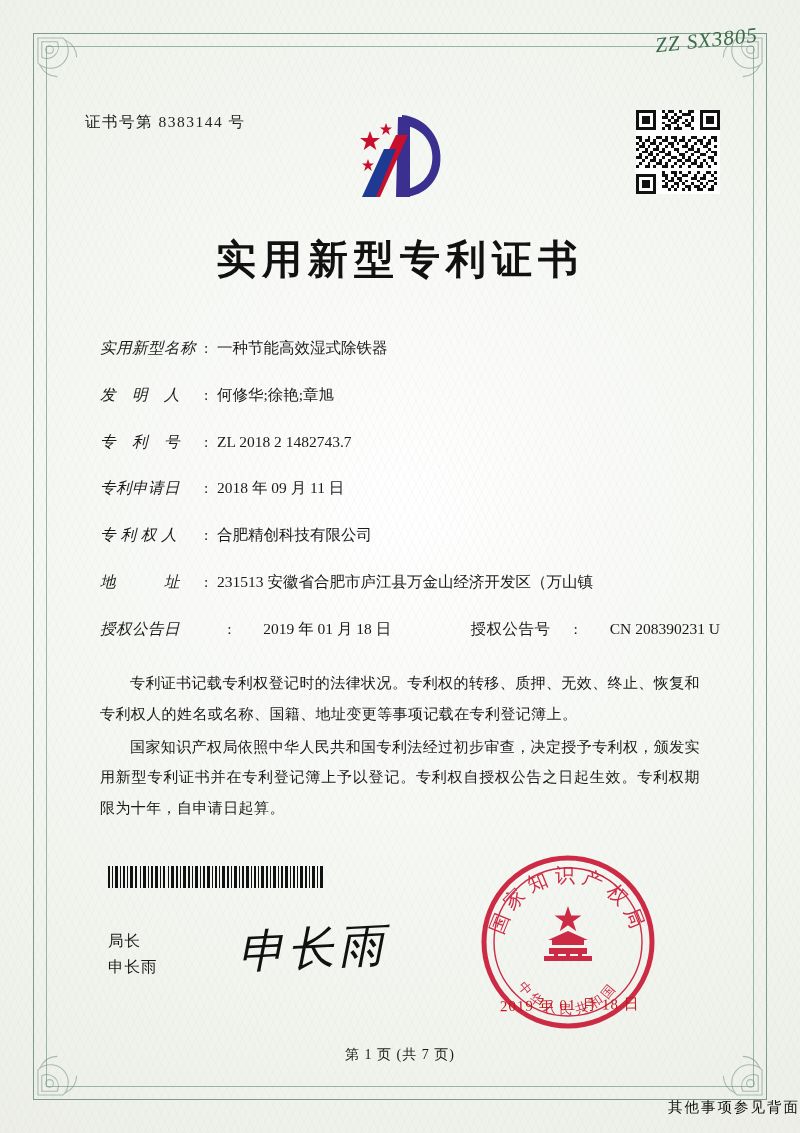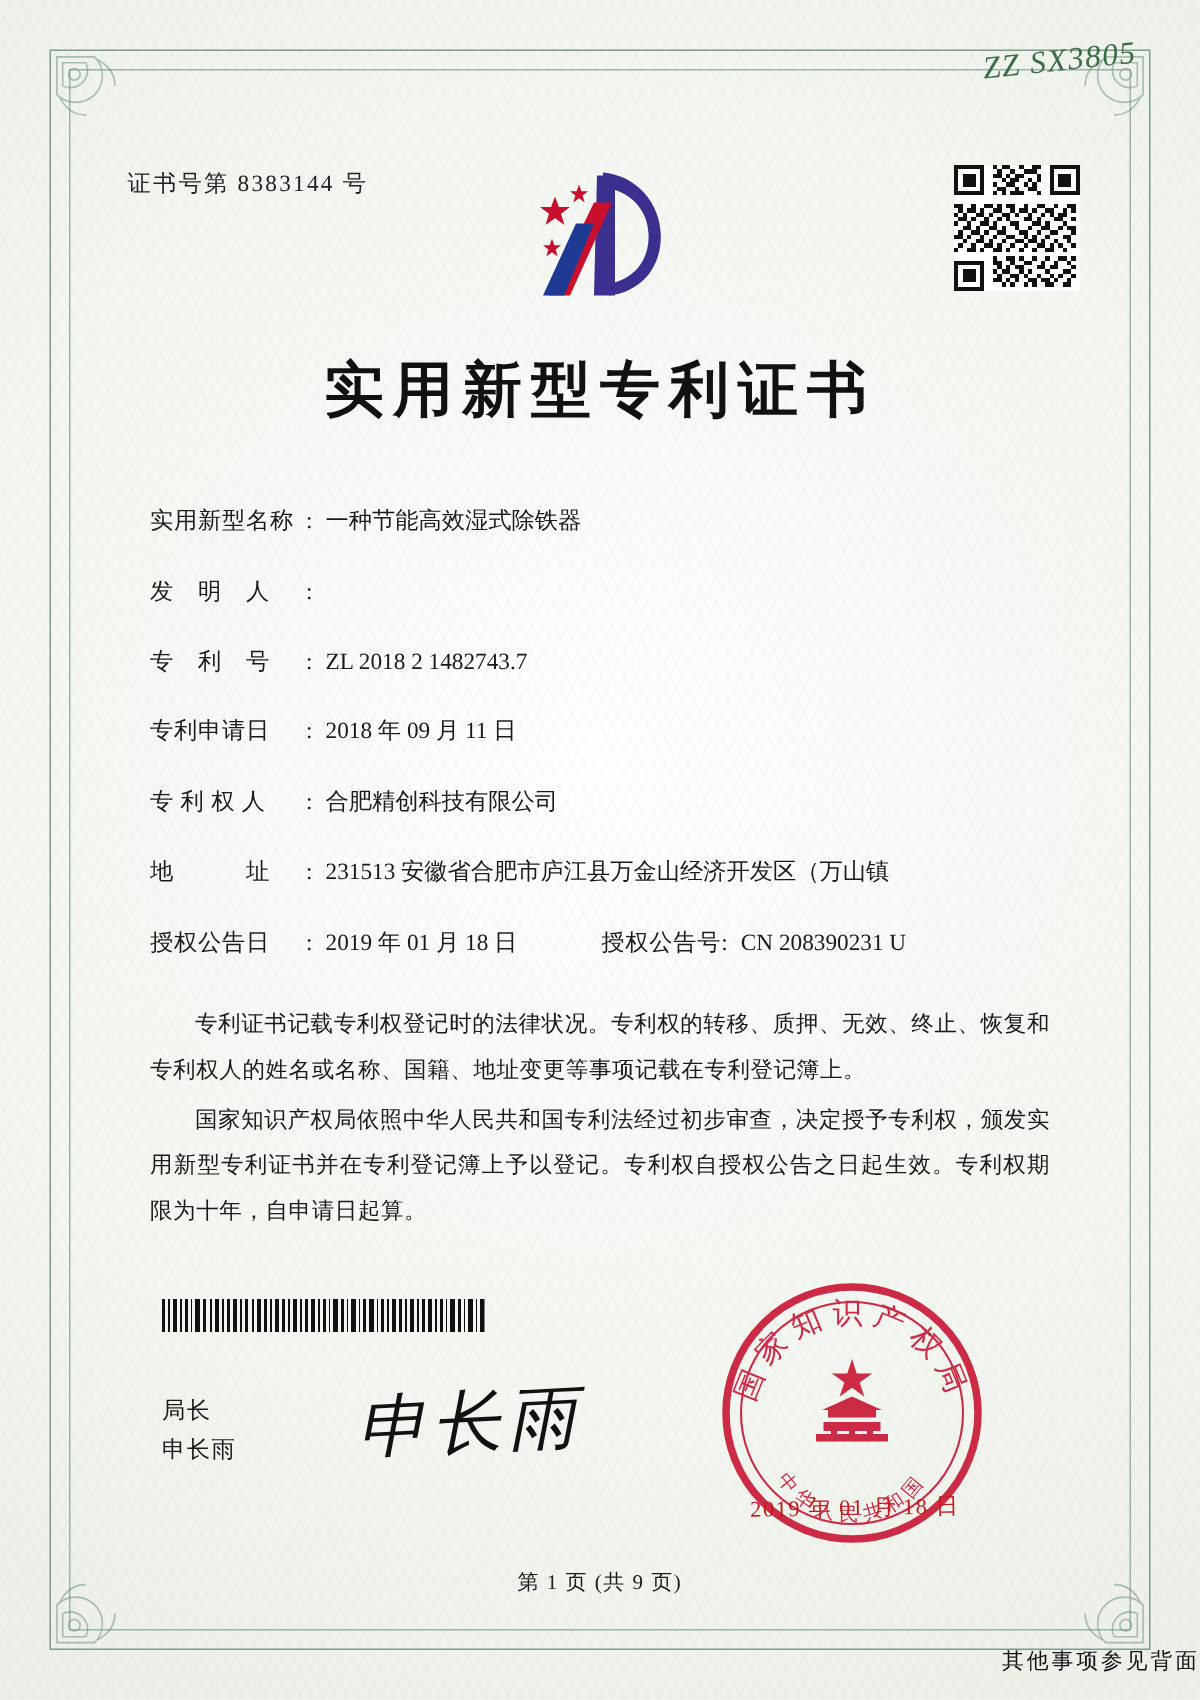--- a/index.html
+++ b/index.html
@@ -68,26 +68,26 @@
     color:#111;
     font-family:"DejaVu Serif","Liberation Serif",serif;
   }
 
   .fields{
     position:absolute;left:100px;top:336px;width:620px;
     font-size:15.5px;
     color:#1a1a1a;
   }
   .row{display:flex;align-items:flex-start;margin-bottom:23.5px;line-height:1.5;}
-  .label{width:104px;flex:none;letter-spacing:0.5px;}
+  .label{width:104px;flex:none;letter-spacing:0.5px;font-style:italic;}
   .colon{width:13px;flex:none;}
   .value{flex:1;}
   .value .l2{display:block;margin-top:4px;}
 
-  .row.inline{margin-bottom:0;}
+  .row.inline{margin-bottom:0;justify-content:space-between;}
   .sub-label{margin-left:56px;letter-spacing:0.5px;}
 
   .para{
     position:absolute;left:100px;right:100px;top:668px;
     font-size:15px;line-height:2.05;text-align:justify;letter-spacing:0.4px;
   }
   .para p{margin:0 0 2px 0;text-indent:2em;}
 
   .barcode{
     position:absolute;left:108px;top:866px;width:215px;height:22px;
@@ -390,20 +390,21 @@
 
 <div class="fields">
   <div class="row">
     <span class="label">实用新型名称</span>
     <span class="colon">:</span>
     <span class="value">一种节能高效湿式除铁器</span>
   </div>
   <div class="row">
     <span class="label">发　明　人</span>
     <span class="colon">:</span>
+    <span class="value">何修华;徐艳;章旭</span>
   </div>
   <div class="row">
     <span class="label">专　利　号</span>
     <span class="colon">:</span>
     <span class="value">ZL 2018 2 1482743.7</span>
   </div>
   <div class="row">
     <span class="label">专利申请日</span>
     <span class="colon">:</span>
     <span class="value">2018 年 09 月 11 日</span>
@@ -525,14 +526,14 @@
         <path d="M70 88 L90 79 L110 88 Z"></path>
         <rect x="76" y="102" width="4" height="3"></rect>
           <rect x="88" y="102" width="4" height="3"></rect>
           <rect x="100" y="102" width="4" height="3"></rect>
       </g>
     </g>
   </svg>
 </div>
 <div class="seal-date">2019 年 01 月 18 日</div>
 
-<div class="page-no">第 1 页 (共 9 页)</div>
+<div class="page-no">第 1 页 (共 7 页)</div>
 <div class="footnote">其他事项参见背面</div>
 
 </body></html>

